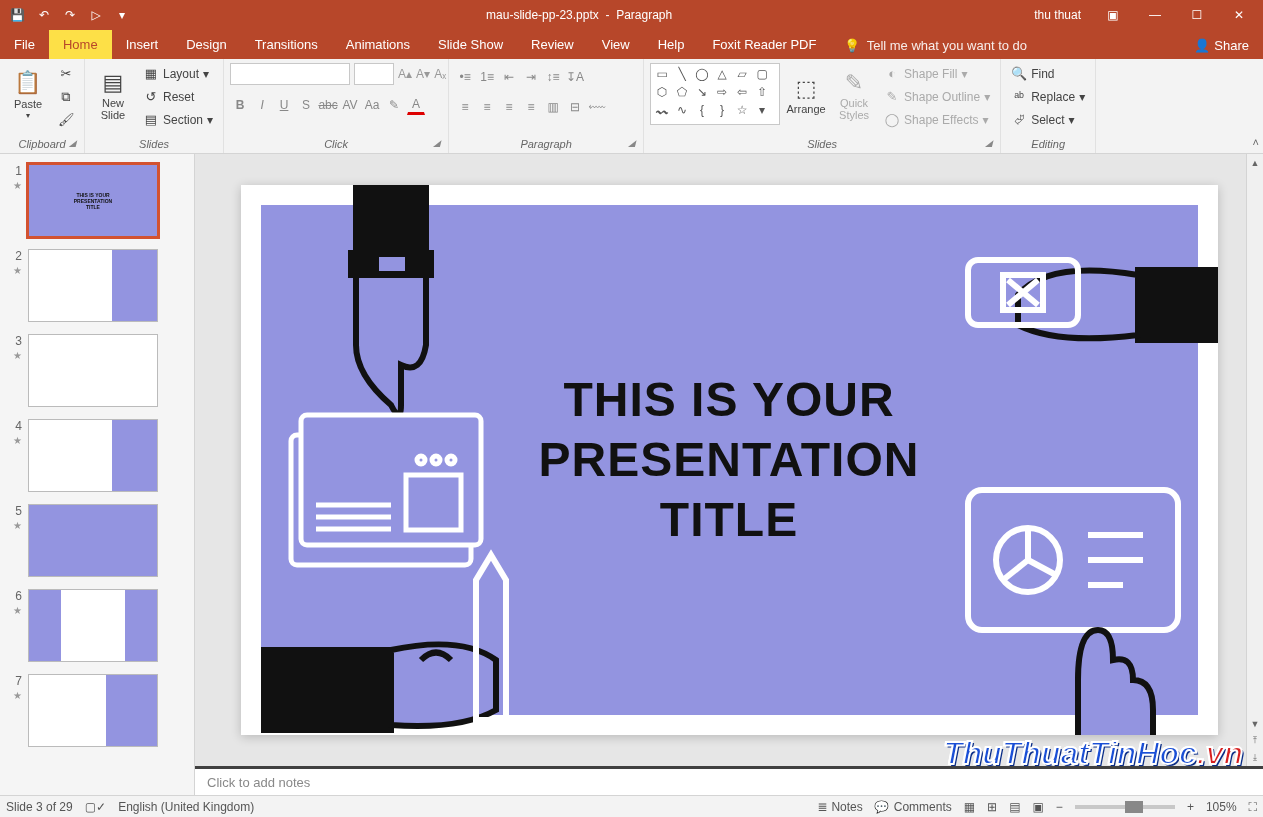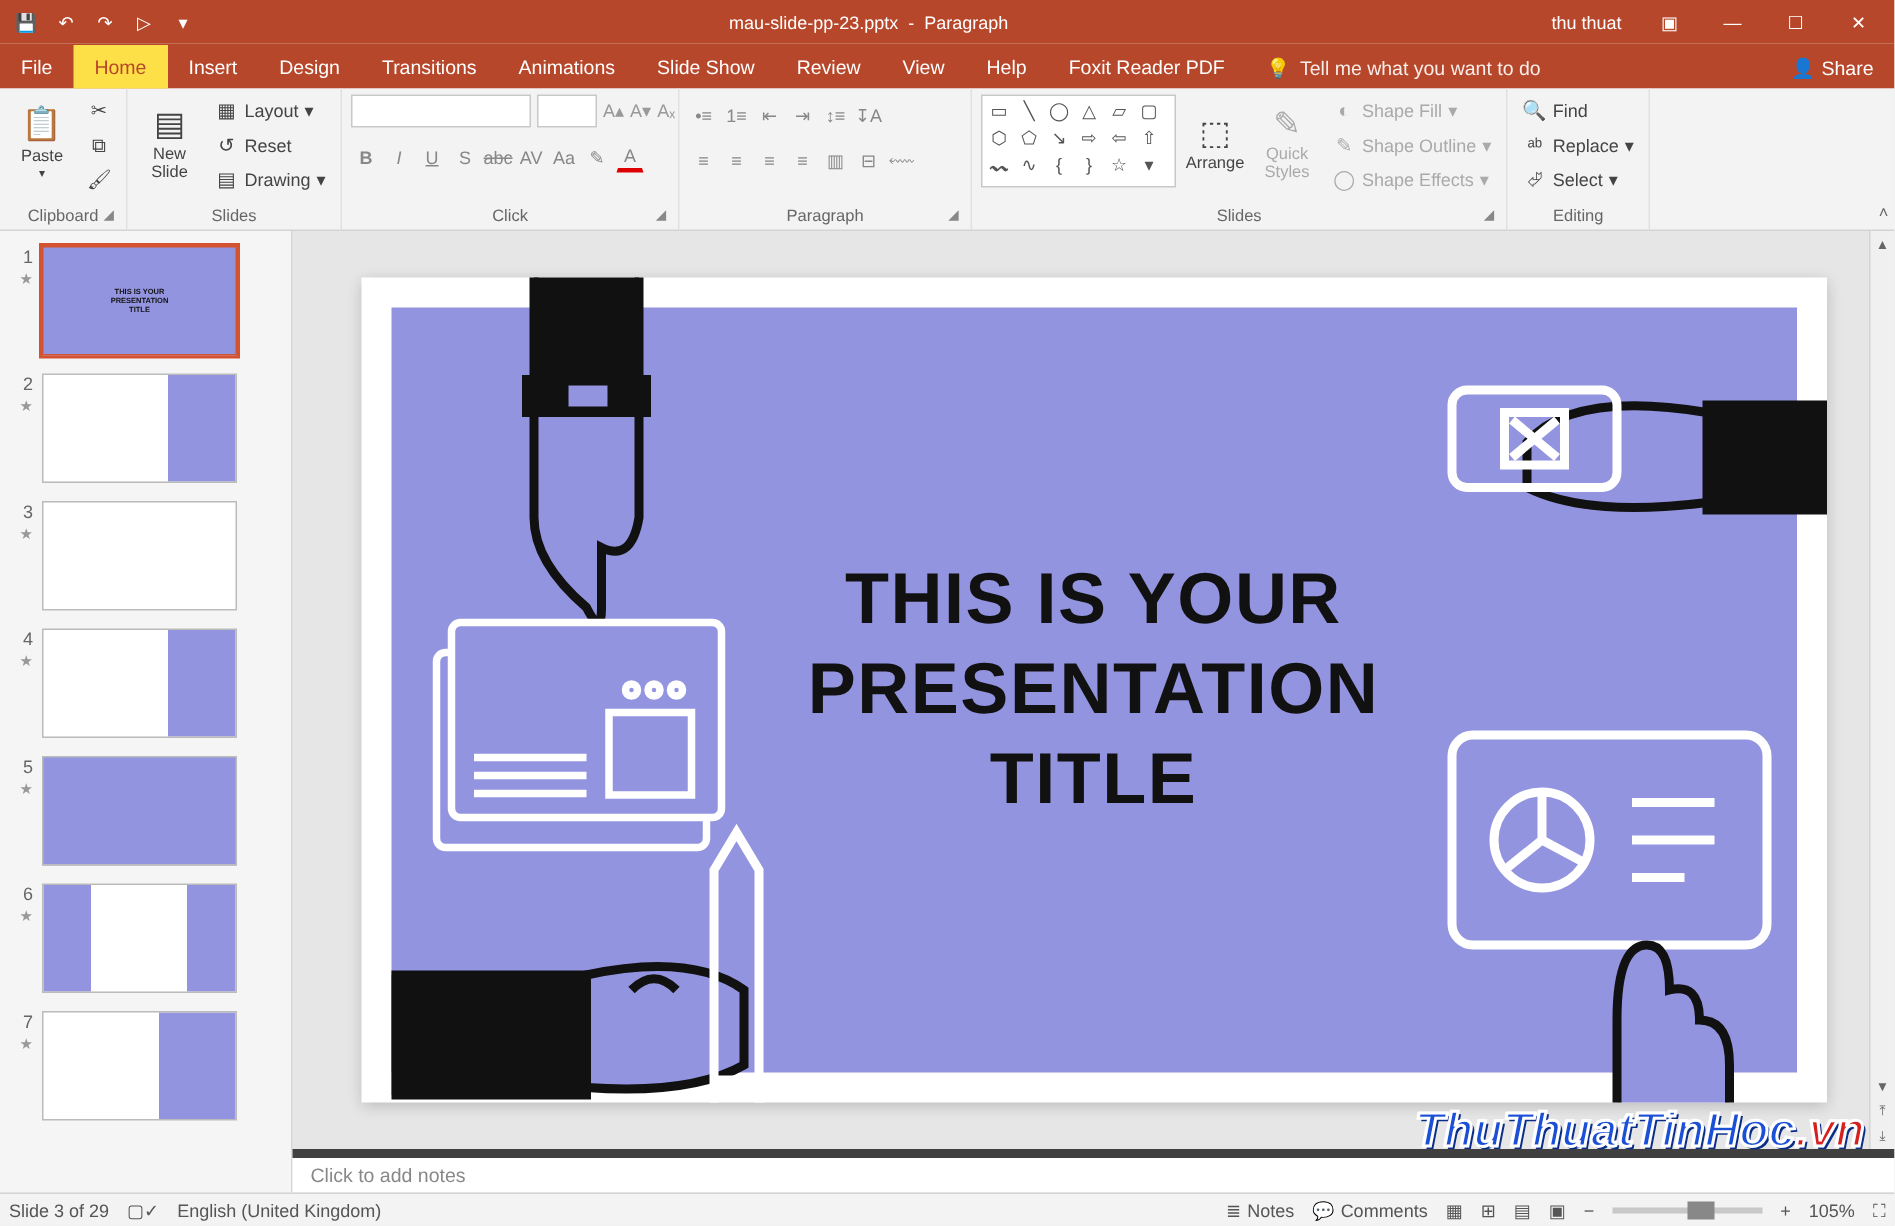--- a/index.html
+++ b/index.html
@@ -19,21 +19,21 @@
 .tabbar .tab { padding: 7px 14px; cursor: pointer; text-align: center; }
 .tabbar .tab.active { background: #fde047; color: #b7472a; }
 .tabbar .spacer { flex: 1; }
 .tabbar .tell { display: flex; align-items: center; gap: 6px; padding: 0 14px 6px; opacity: .9; }
 .tabbar .share { padding: 0 14px 6px; display: flex; align-items: center; gap: 4px; }
 
 
 .ribbon { height: 95px; background: #f3f3f3; border-bottom: 1px solid #d4d4d4; display: flex; font-size: 12px; color: #444; }
 .group { border-right: 1px solid #e1e1e1; display: flex; flex-direction: column; padding: 4px 6px 0; }
 .group .body { flex: 1; display: flex; gap: 4px; align-items: flex-start; }
-.group .label { text-align: center; font-size: 11px; color: #666; padding: 2px 0 3px; position: relative; }
+.group .label { text-align: center; font-size: 11px; color: #666; padding: 2px 0 3px; position: relative; font-style: italic; }
 .group .label .dlg { position: absolute; right: 2px; top: 2px; font-size: 9px; color: #888; }
 .bigbtn { display: flex; flex-direction: column; align-items: center; justify-content: center; width: 44px; height: 66px; cursor: pointer; font-size: 11px; line-height: 1.1; text-align: center; gap: 2px; }
 .bigbtn .ico { font-size: 22px; }
 .col { display: flex; flex-direction: column; gap: 2px; }
 .smbtn { display: flex; align-items: center; gap: 4px; height: 21px; padding: 0 4px; cursor: pointer; font-size: 12px; white-space: nowrap; }
 .smbtn .ico { width: 16px; text-align: center; font-size: 13px; }
 .fontrow { display: flex; gap: 4px; align-items: center; }
 .fsel { width: 120px; height: 22px; border: 1px solid #c8c8c8; background: #fff; font-size: 12px; padding: 0 4px; color: #999; }
 .fsz { width: 40px; height: 22px; border: 1px solid #c8c8c8; background: #fff; font-size: 12px; padding: 0 4px; color: #999; }
 .iconrow { display: flex; gap: 2px; margin-top: 4px; }
@@ -66,21 +66,21 @@
 .canvas-scroll-v { width: 17px; background: #f0f0f0; border-left: 1px solid #d4d4d4; position: absolute; right: 0; top: 0; bottom: 0; }
 .canvas-scroll-v .sbtn { height: 17px; display: flex; align-items: center; justify-content: center; font-size: 9px; color: #666; }
 .slide { width: 977px; height: 550px; background: #fff; box-shadow: 0 2px 10px rgba(0,0,0,.2); position: relative; overflow: hidden; }
 .slide-bg { position: absolute; inset: 20px; background: #9394e0; }
 .slide-title { position: absolute; top: 50%; left: 50%; transform: translate(-50%,-50%); font-size: 48px; font-weight: 600; color: #111; text-align: center; line-height: 1.25; font-family: "Segoe UI", Arial; letter-spacing: 1px; white-space: pre; }
 
 
 .hand { position: absolute; }
 .hand svg { display: block; }
 
-.notes { height: 29px; border-top: 6px solid #404040; background: #fff; display: flex; align-items: center; padding: 0 12px; color: #888; font-size: 13px; }
+.notes { height: 29px; border-top: 3px solid #404040; background: #fff; display: flex; align-items: center; padding: 0 12px; color: #888; font-size: 13px; }
 
 
 .statusbar { position: absolute; bottom: 0; left: 0; right: 0; height: 22px; background: #f3f3f3; border-top: 1px solid #d4d4d4; display: flex; align-items: center; font-size: 12px; color: #555; padding: 0 6px; gap: 12px; }
 .statusbar .spacer { flex: 1; }
 .statusbar .sb { display: flex; align-items: center; gap: 4px; cursor: pointer; }
 .zoom-slider { width: 100px; height: 4px; background: #c8c8c8; position: relative; }
 .zoom-slider .thumb { position: absolute; left: 50%; top: -4px; width: 8px; height: 12px; background: #888; }
 
 
 .watermark { position: absolute; right: 20px; bottom: 45px; font-size: 32px; font-weight: 900; font-style: italic; color: #1a4fd6; -webkit-text-stroke: 2px #fff; text-shadow: 2px 2px 0 #0a2d87, -1px -1px 0 #fff; pointer-events: none; }
@@ -165,21 +165,21 @@
         <span class="ico">▤</span>
         <span style="white-space:pre">New
 Slide</span>
       </div>
       <div class="col">
         <div class="smbtn"><span class="ico">▦</span><span>Layout</span> ▾</div>
         <div class="smbtn">
             <span class="ico">↺</span>
             <span>Reset</span>
           </div>
-        <div class="smbtn"><span class="ico">▤</span><span>Drawing</span> ▾</div>
+        <div class="smbtn"><span class="ico">▤</span><span>Section</span> ▾</div>
       </div>
     </div>
     <div class="label">Slides</div>
   </div>
 
   <div class="group" style="width:225px">
     <div class="body" style="flex-direction:column;gap:6px">
       <div class="fontrow">
         <input class="fsel" style="">
         <input class="fsz" style="">

